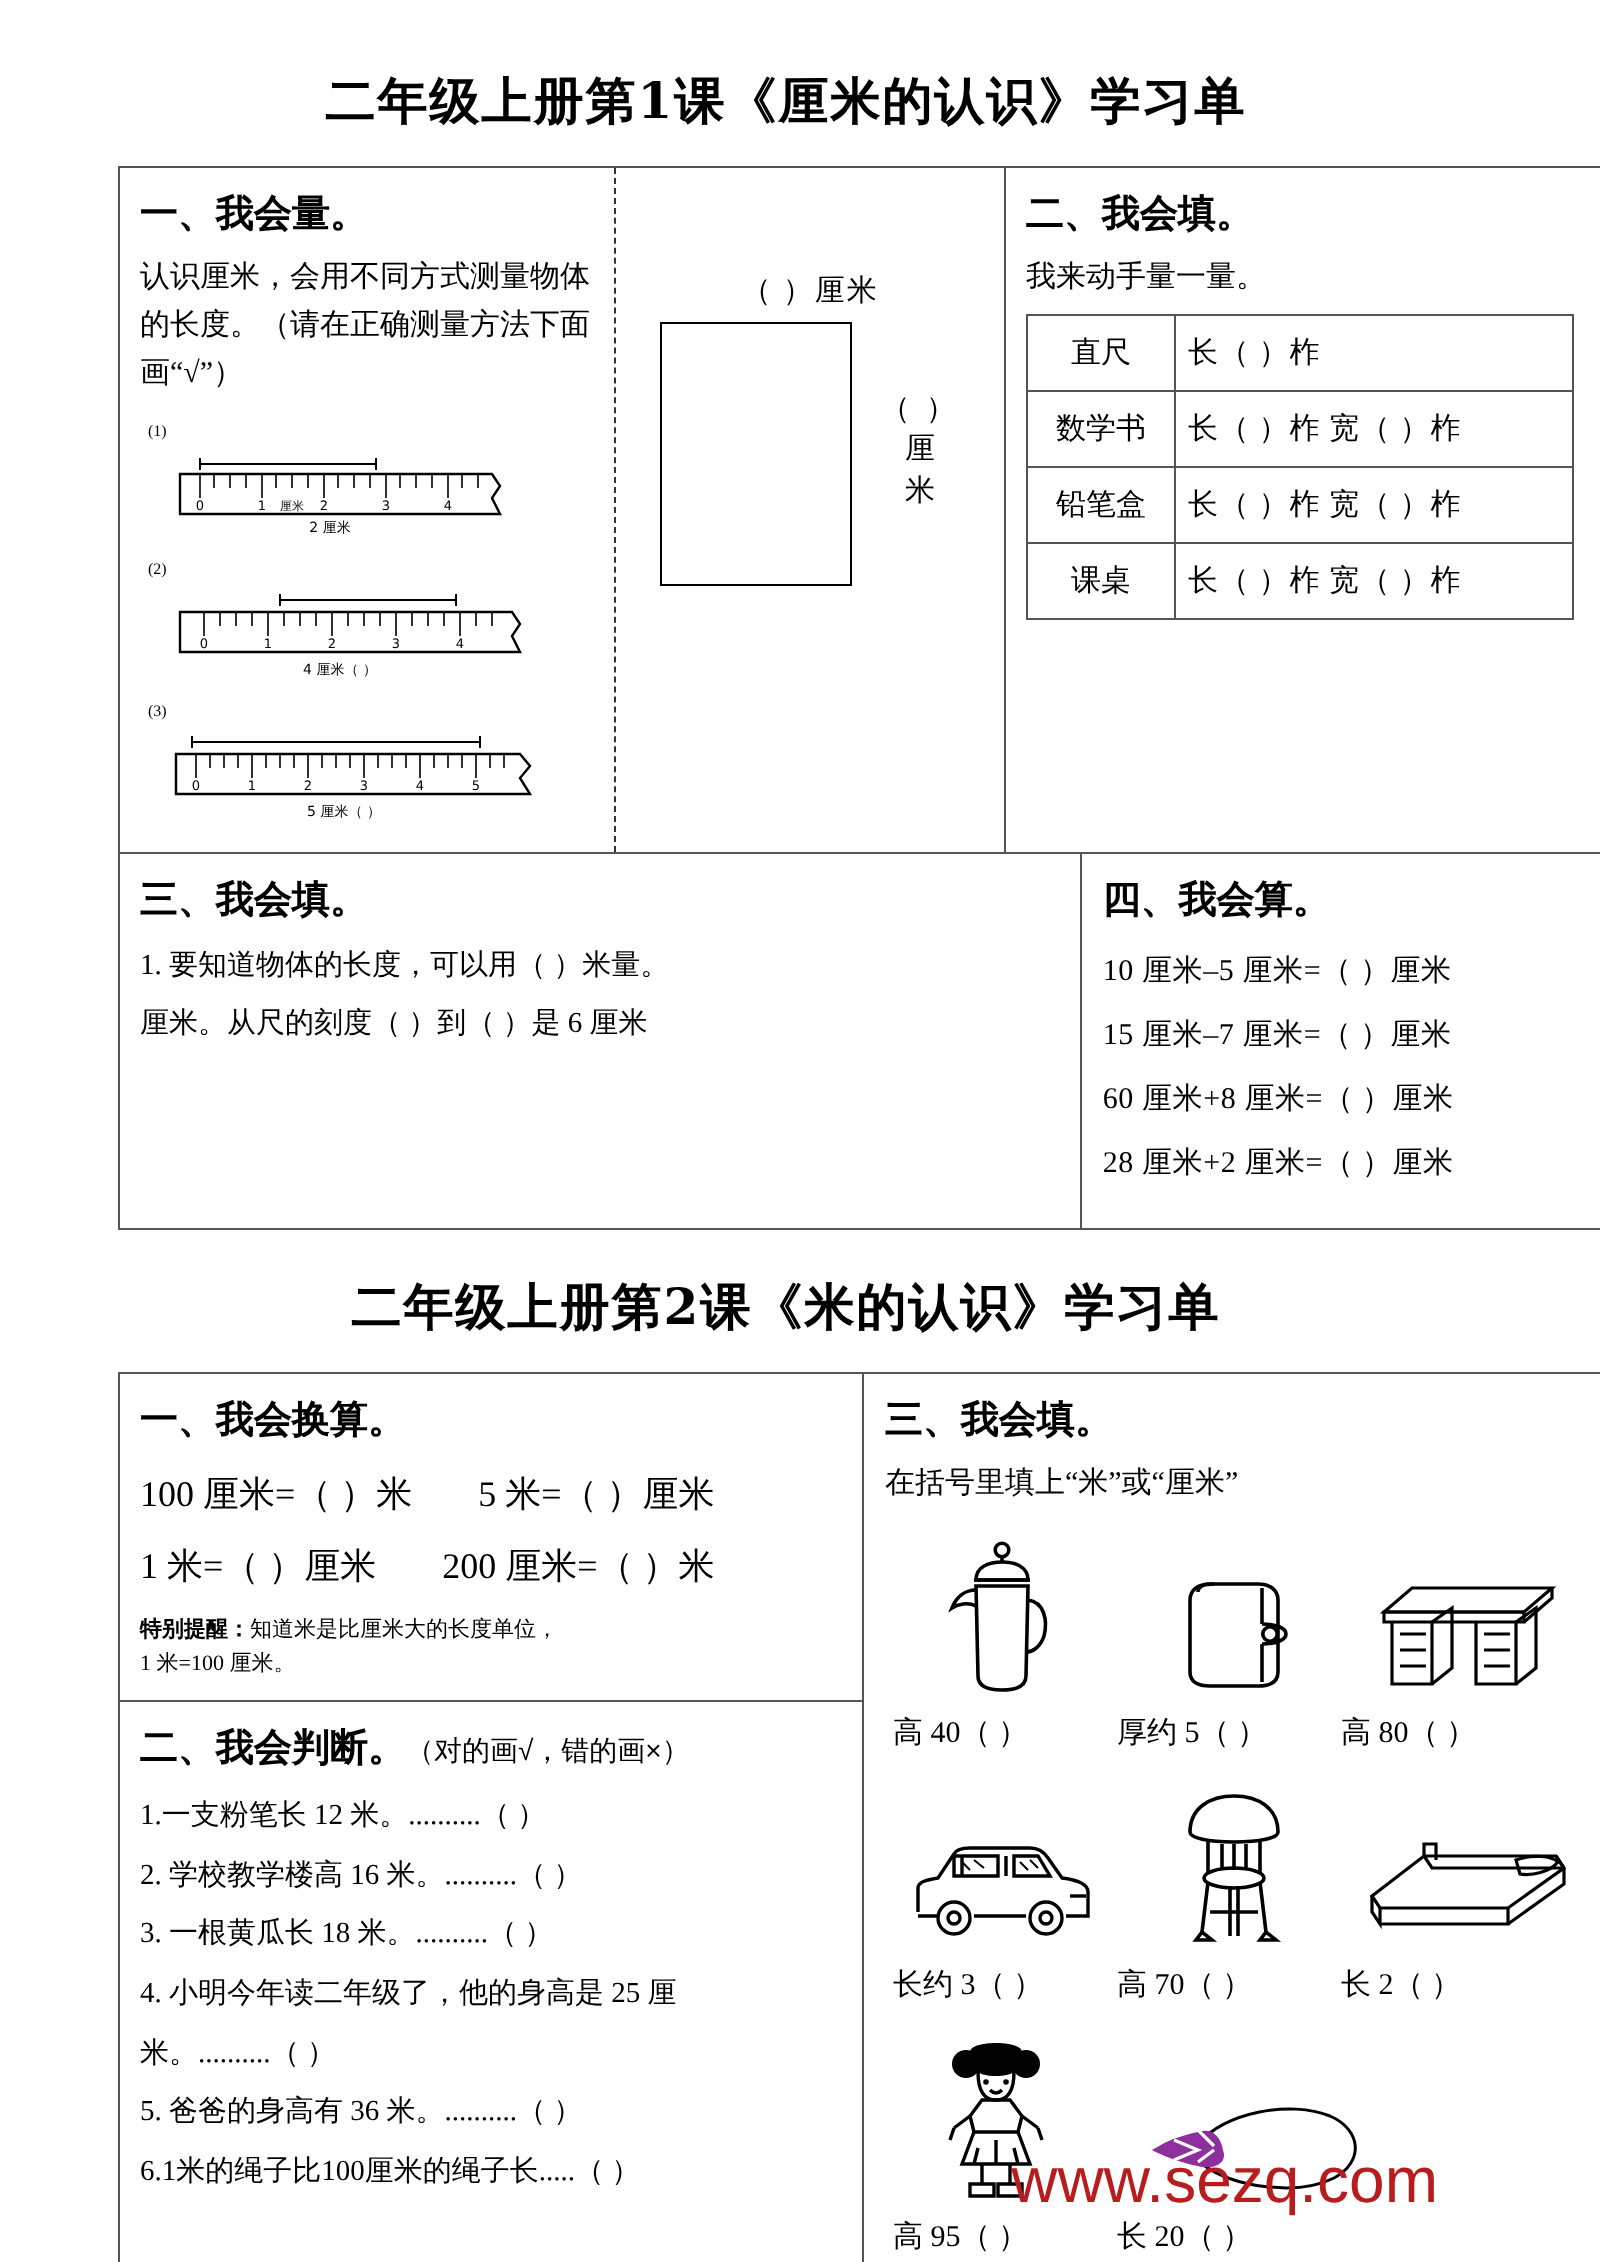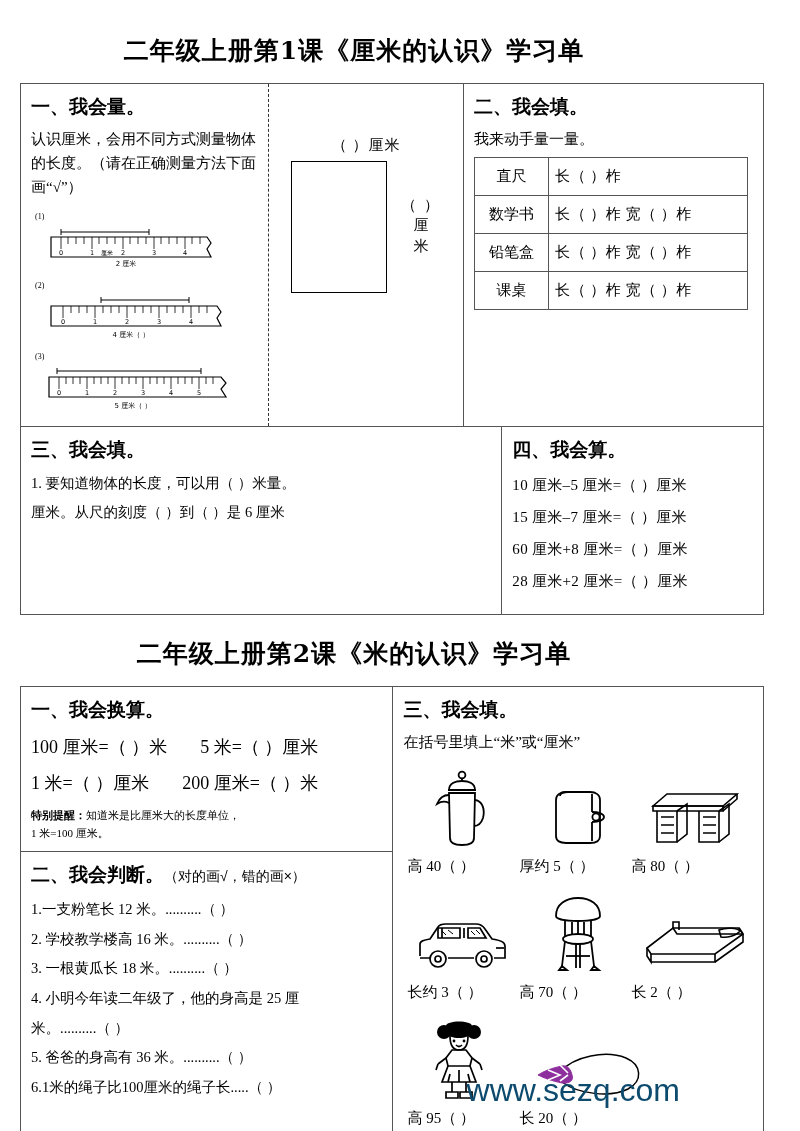--- a/index.html
+++ b/index.html
@@ -6,21 +6,21 @@
   html, body { margin: 0; padding: 0; }
   body {
     width: 800px; height: 1131px;
     background: #ffffff;
     font-family: "Liberation Serif", "DejaVu Serif", serif;
     color: #000;
     position: relative;
     overflow: hidden;
   }
 
-  .page { position: relative; width: 708px; height: 1131px; padding: 0 20px; }
+  .page { position: relative; width: 708px; height: 1131px; padding: 0 20px; margin-left: 39px; }
 
   
   .worksheet-title {
     text-align: center;
     font-size: 25px;
     font-weight: bold;
     letter-spacing: 1px;
     font-family: "DejaVu Serif", "Liberation Serif", serif;
   }
   #title-1 { padding: 34px 0 16px; }
@@ -87,21 +87,21 @@
   .pic-row { display: flex; justify-content: space-around; align-items: flex-end;
              margin-top: 10px; height: 84px; }
   .pic-cell { width: 112px; display: flex; justify-content: center; align-items: flex-end; }
   .pic-labels { display: flex; margin: 9px 0 14px; font-size: 15px; }
   .pic-label { width: 112px; text-align: left; padding-left: 4px; }
 
   
   #watermark {
     position: absolute; right: 28px; bottom: 22px;
     font-family: "Liberation Sans", sans-serif;
-    font-size: 32px; color: #0c4a6e; letter-spacing: 0px;
+    font-size: 32px; color: #b91c1c; letter-spacing: 0px;
   }
   svg { display: block; }
 </style>
 </head>
 <body>
 
 <div class="page">
 
   <div class="worksheet-title" id="title-1">二年级上册第1课《厘米的认识》学习单</div>
 

